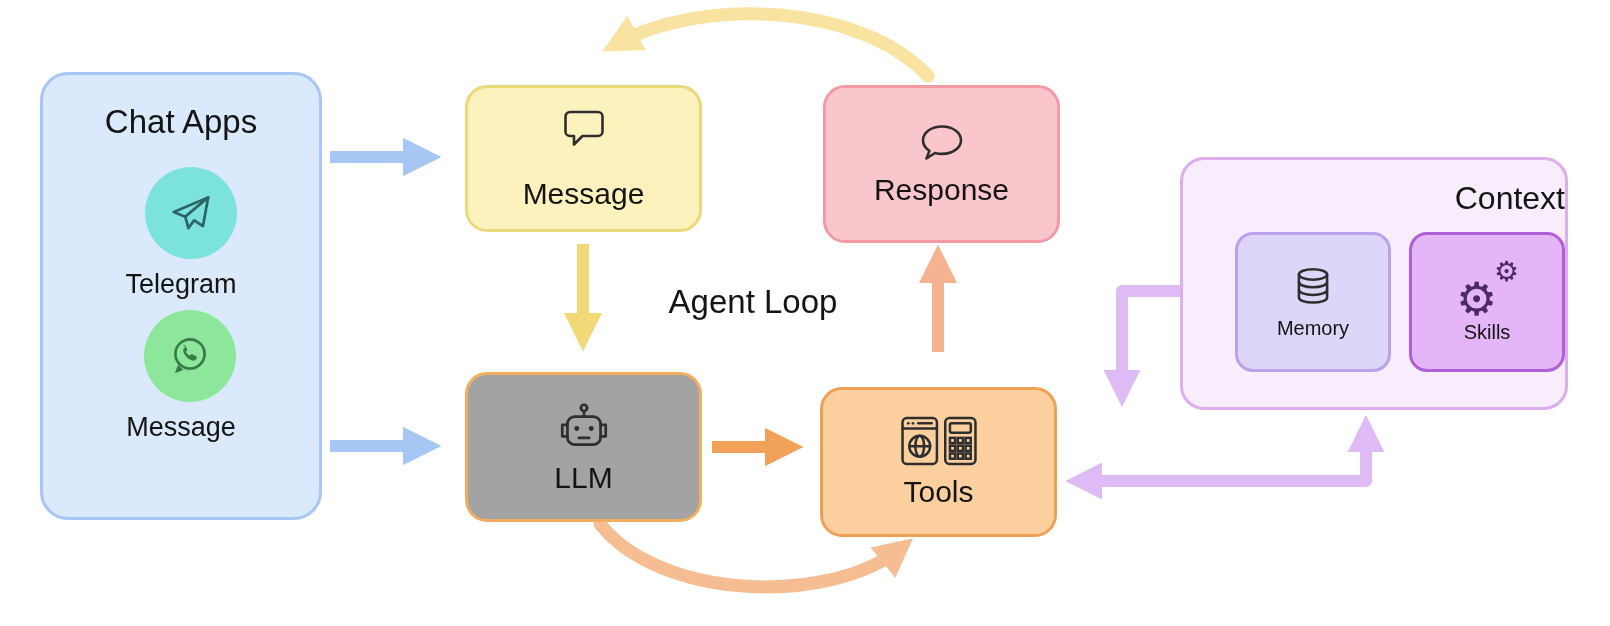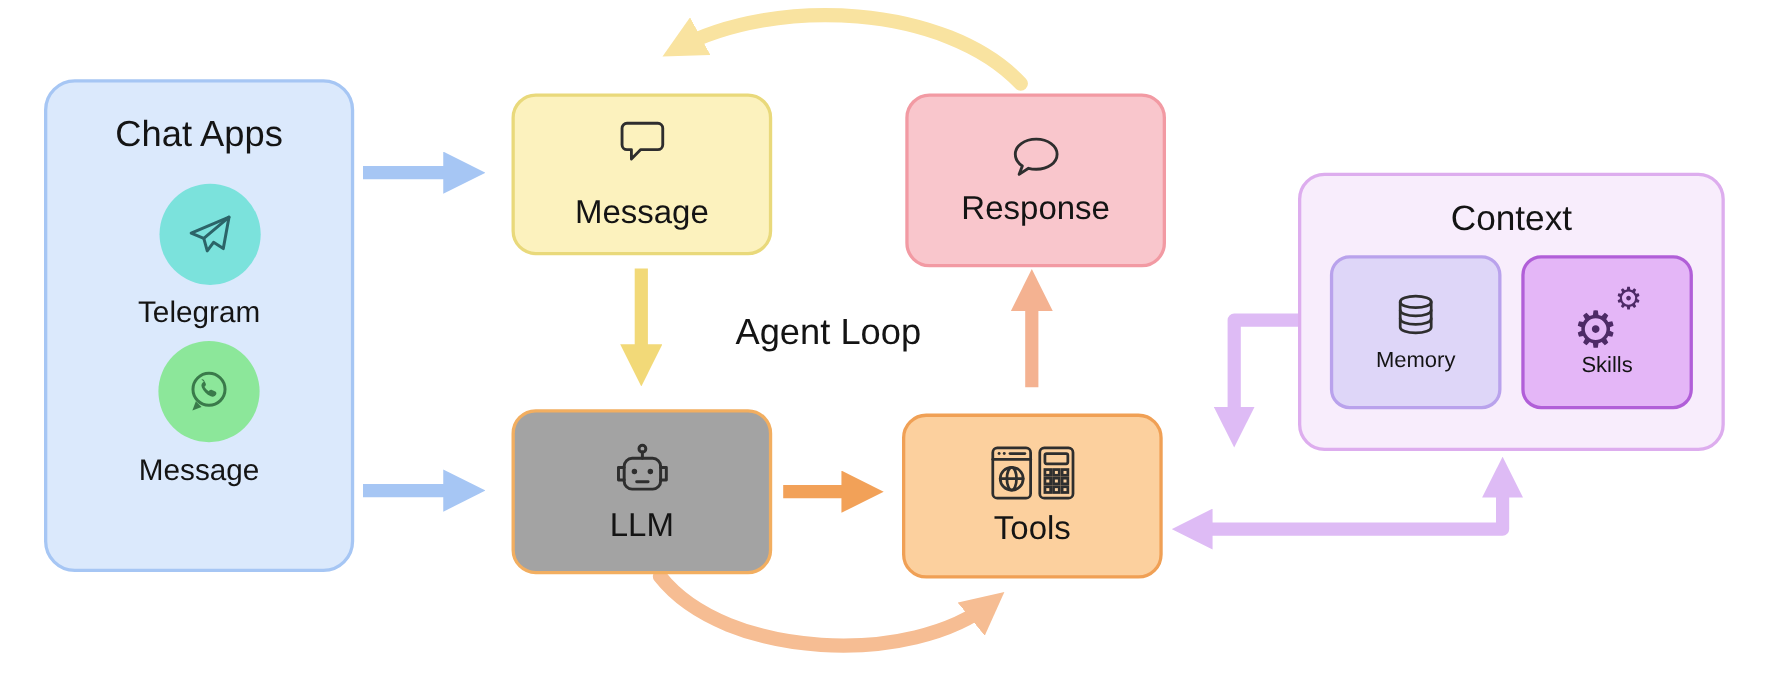--- a/index.html
+++ b/index.html
@@ -25,32 +25,32 @@
 
   
   .node{
     border:3px solid;border-radius:22px;
     display:flex;flex-direction:column;align-items:center;justify-content:center;gap:9px;
   }
   .node-label{font-size:30px;}
   .node.message{left:465px;top:85px;width:237px;height:147px;background:#fcf2be;border-color:#e9d97b;gap:28px;}
   .node.response{left:823px;top:85px;width:237px;height:158px;background:#f9c6cc;border-color:#f29aa3;}
   .node.llm{left:465px;top:372px;width:237px;height:150px;background:#a3a3a3;border-color:#f2ae60;}
-  .node.tools{left:820px;top:376px;width:237px;height:150px;background:#fcd09e;border-color:#f0a055;}
+  .node.tools{left:820px;top:387px;width:237px;height:150px;background:#fcd09e;border-color:#f0a055;}
 
   .loop-label{
     position:absolute;left:633px;top:283px;width:240px;text-align:center;
     font-size:33px;font-weight:500;z-index:2;
   }
 
   
   .context-panel{
     left:1180px;top:157px;width:388px;height:253px;
     background:#f8edfc;border:3px solid #ddadee;border-radius:24px;
-    display:flex;flex-direction:column;align-items:center;padding-top:20px;
+    display:flex;flex-direction:column;align-items:flex-end;padding-top:20px;
   }
   .context-title{font-size:32px;font-weight:500;margin-bottom:15px;}
   .ctx-row{display:flex;gap:18px;}
   .ctx-box{
     position:static;width:156px;height:140px;border:3px solid;border-radius:18px;
     display:flex;flex-direction:column;align-items:center;justify-content:center;gap:5px;
   }
   .ctx-box.memory{background:#ded6f8;border-color:#b9a2ec;}
   .ctx-box.skills{background:#e4b6f7;border-color:#b15fd8;}
   .ctx-label{font-size:20px;}

